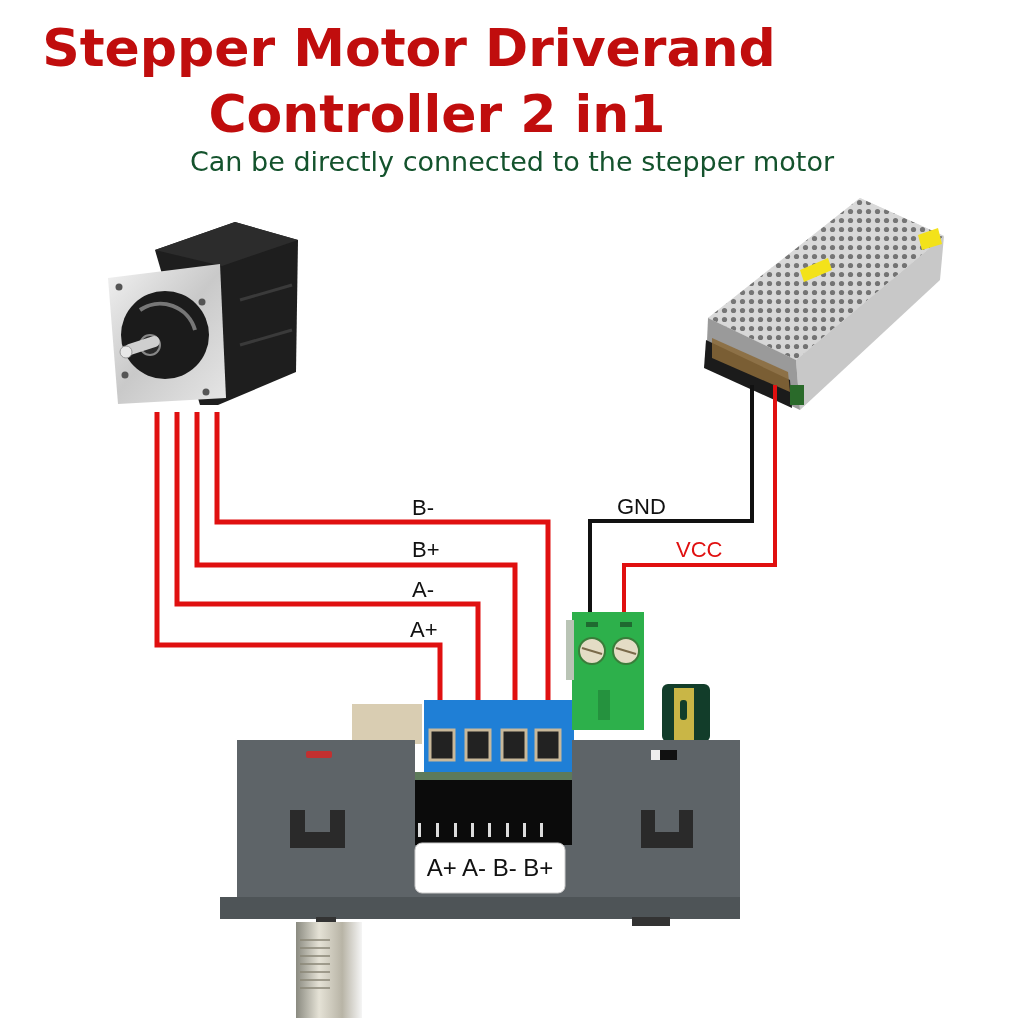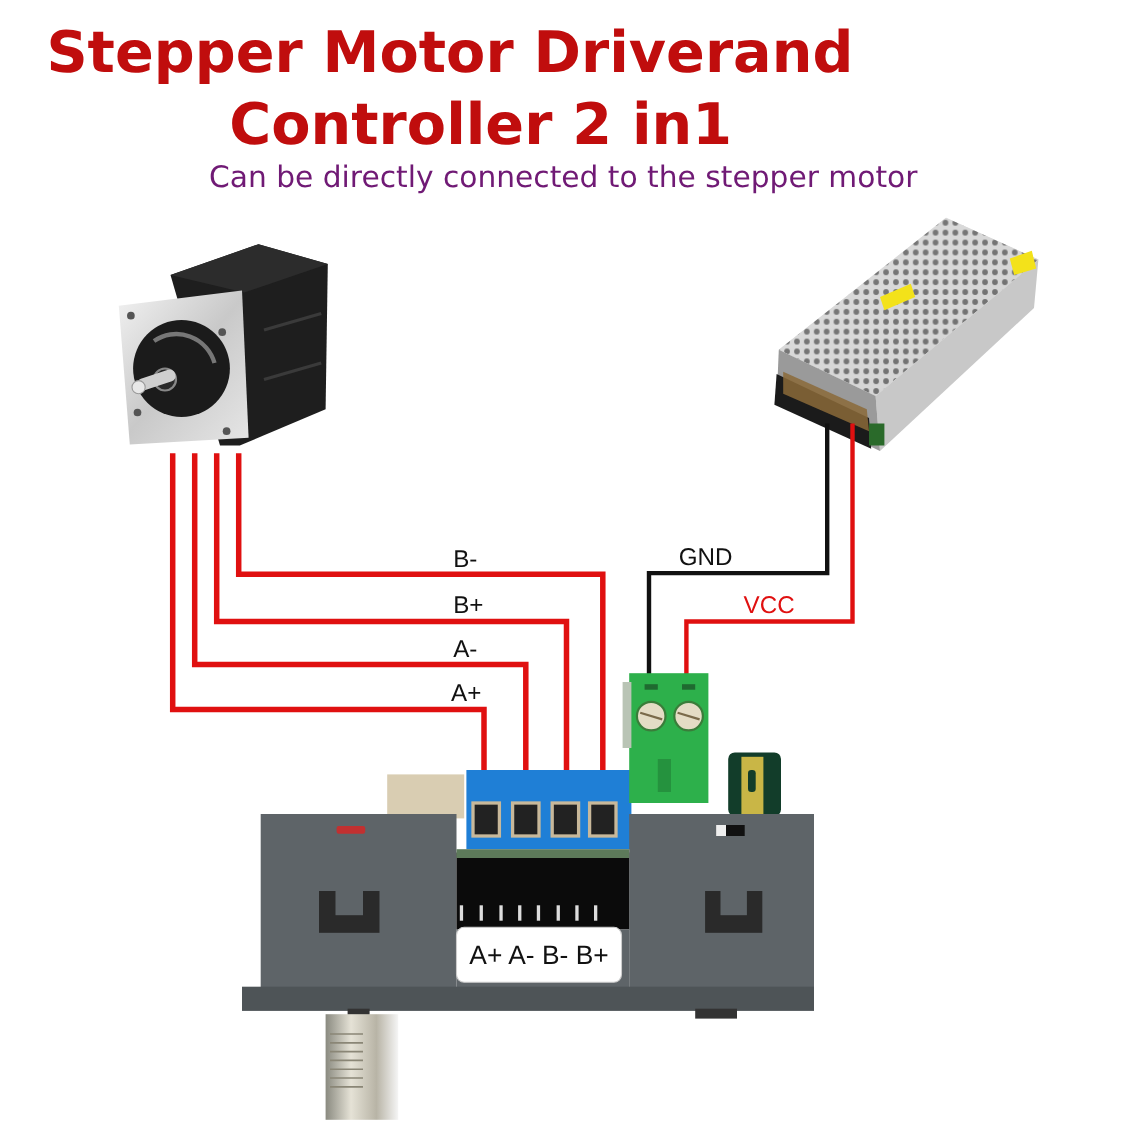--- a/index.html
+++ b/index.html
@@ -4,21 +4,21 @@
 <style>
   html, body { margin:0; padding:0; background:#ffffff; }
   body { width:1024px; height:1024px; position:relative; overflow:hidden;
          font-family:"DejaVu Sans", sans-serif; }
   .title { position:absolute; left:0; width:818px; text-align:center;
            color:#c00d0d; font-family:"DejaVu Sans", sans-serif; font-weight:bold;
            font-size:52px; letter-spacing:0px; line-height:1; }
   #t1 { top:22px; }
   #t2 { top:88px;margin-left:28px; }
   .subtitle { position:absolute; top:146px; left:0; width:1024px; text-align:center;
-              font-size:27px; color:#701a75; font-family:"DejaVu Sans", sans-serif; }
+              font-size:27px; color:#14532d; font-family:"DejaVu Sans", sans-serif; }
   svg.diagram { position:absolute; left:0; top:0; }
   .lbl { font-family:"Liberation Sans", sans-serif; font-size:22px; fill:#111; }
   .lbl-red { fill:#e01010; }
   .board-label { font-family:"Liberation Sans", sans-serif; font-size:24px; fill:#111; font-weight:normal; }
 </style>
 </head>
 <body>
 
 <div class="title" id="t1">Stepper Motor Driverand</div>
 <div class="title" id="t2">Controller 2 in1</div>

